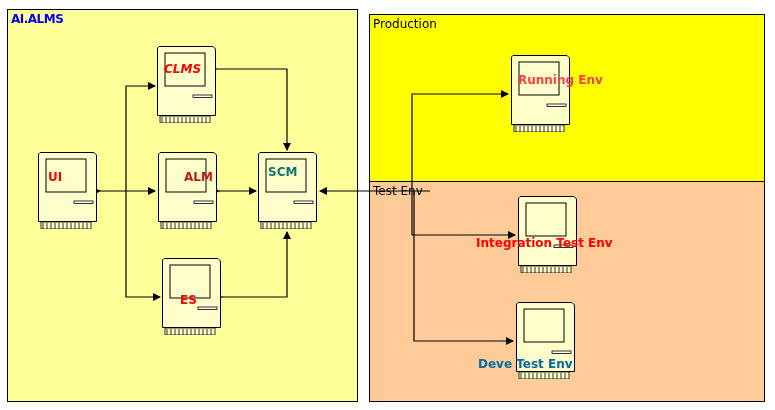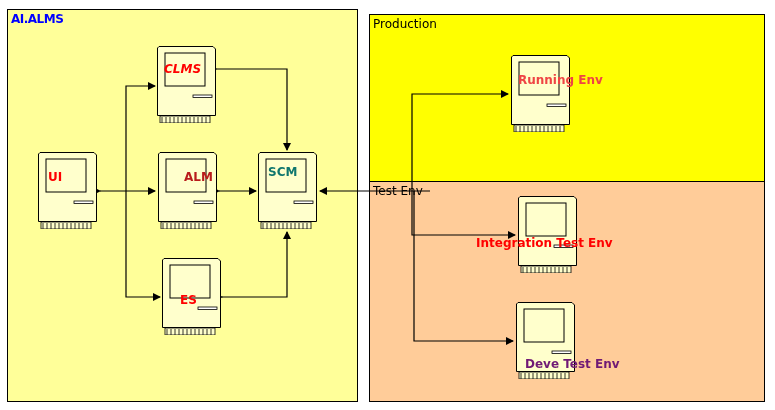--- a/index.html
+++ b/index.html
@@ -204,14 +204,14 @@
         <line x1="17" y1="71" x2="17" y2="77" stroke="#000" stroke-width="0.8"></line>
         <line x1="21" y1="71" x2="21" y2="77" stroke="#000" stroke-width="0.8"></line>
         <line x1="25" y1="71" x2="25" y2="77" stroke="#000" stroke-width="0.8"></line>
         <line x1="29" y1="71" x2="29" y2="77" stroke="#000" stroke-width="0.8"></line>
         <line x1="33" y1="71" x2="33" y2="77" stroke="#000" stroke-width="0.8"></line>
         <line x1="37" y1="71" x2="37" y2="77" stroke="#000" stroke-width="0.8"></line>
         <line x1="41" y1="71" x2="41" y2="77" stroke="#000" stroke-width="0.8"></line>
         <line x1="45" y1="71" x2="45" y2="77" stroke="#000" stroke-width="0.8"></line>
         <line x1="49" y1="71" x2="49" y2="77" stroke="#000" stroke-width="0.8"></line>
   </svg></div>
-    <span class="mac-label" style="left: 525px; top: 357px; color: #701a75;">Deve Test Env</span>
+    <span class="mac-label" style="left: 478px; top: 357px; color: #0369a1;">Deve Test Env</span>
   </div>
 
 </body></html>

